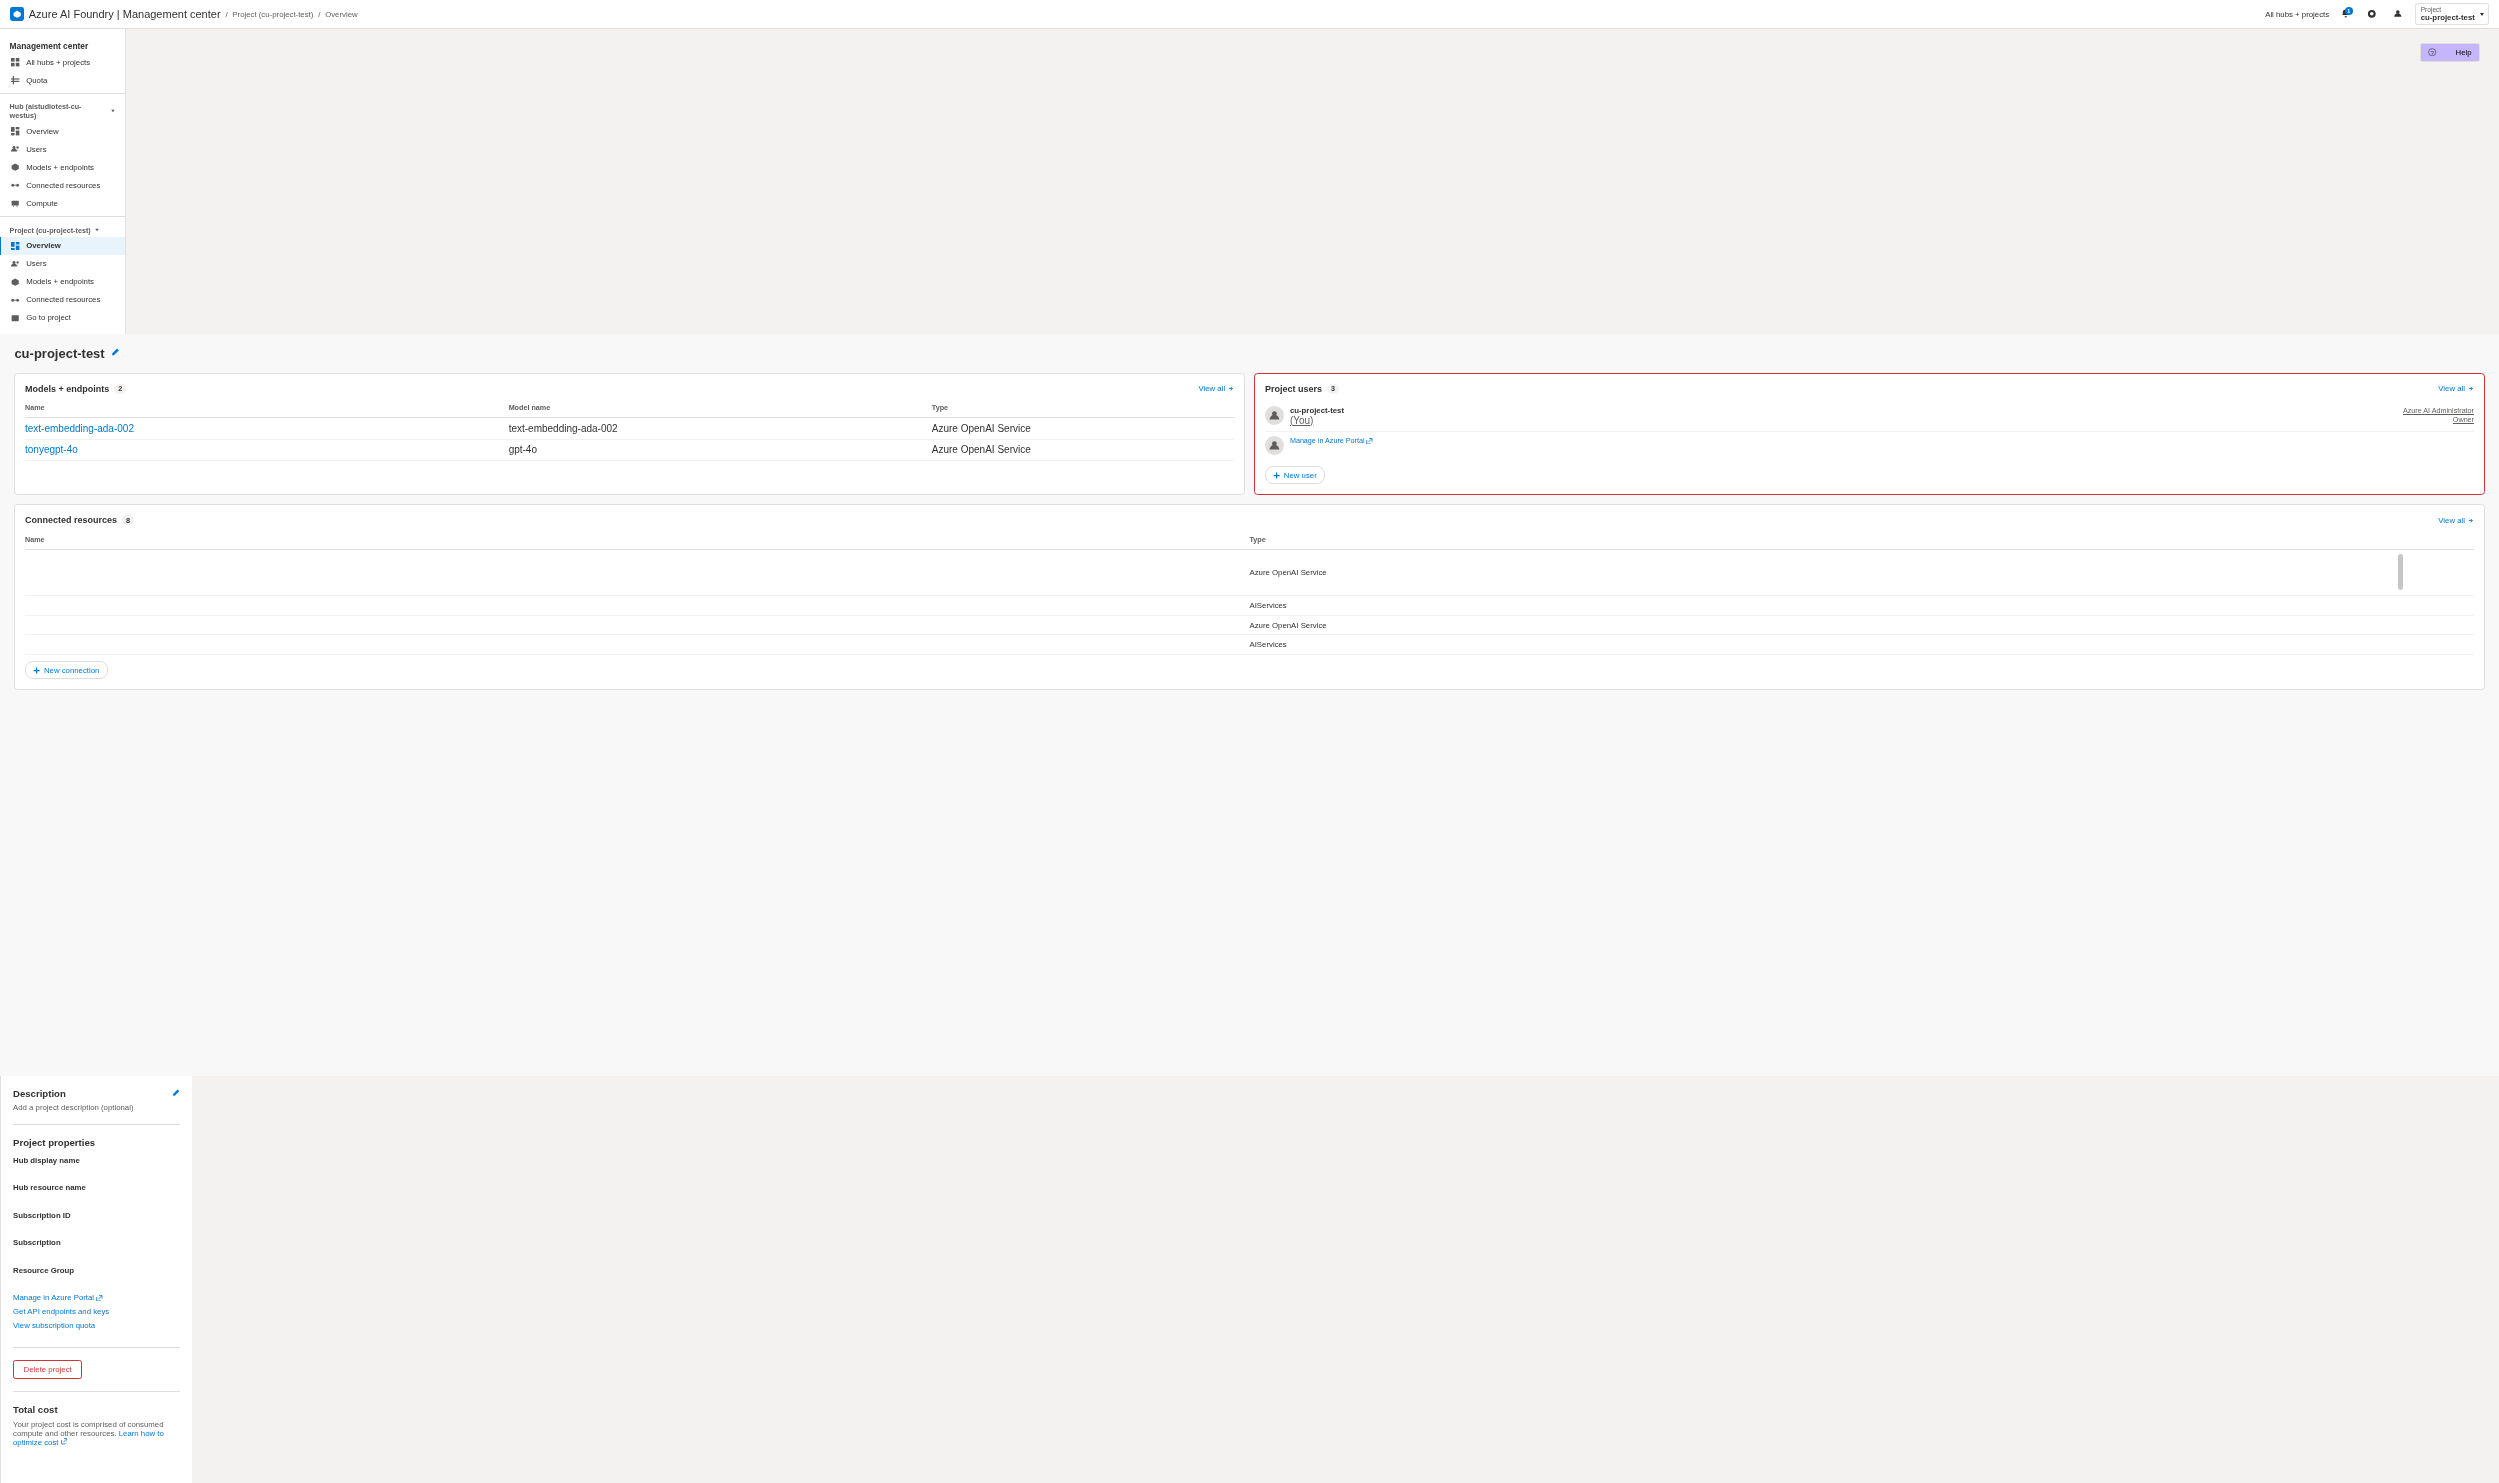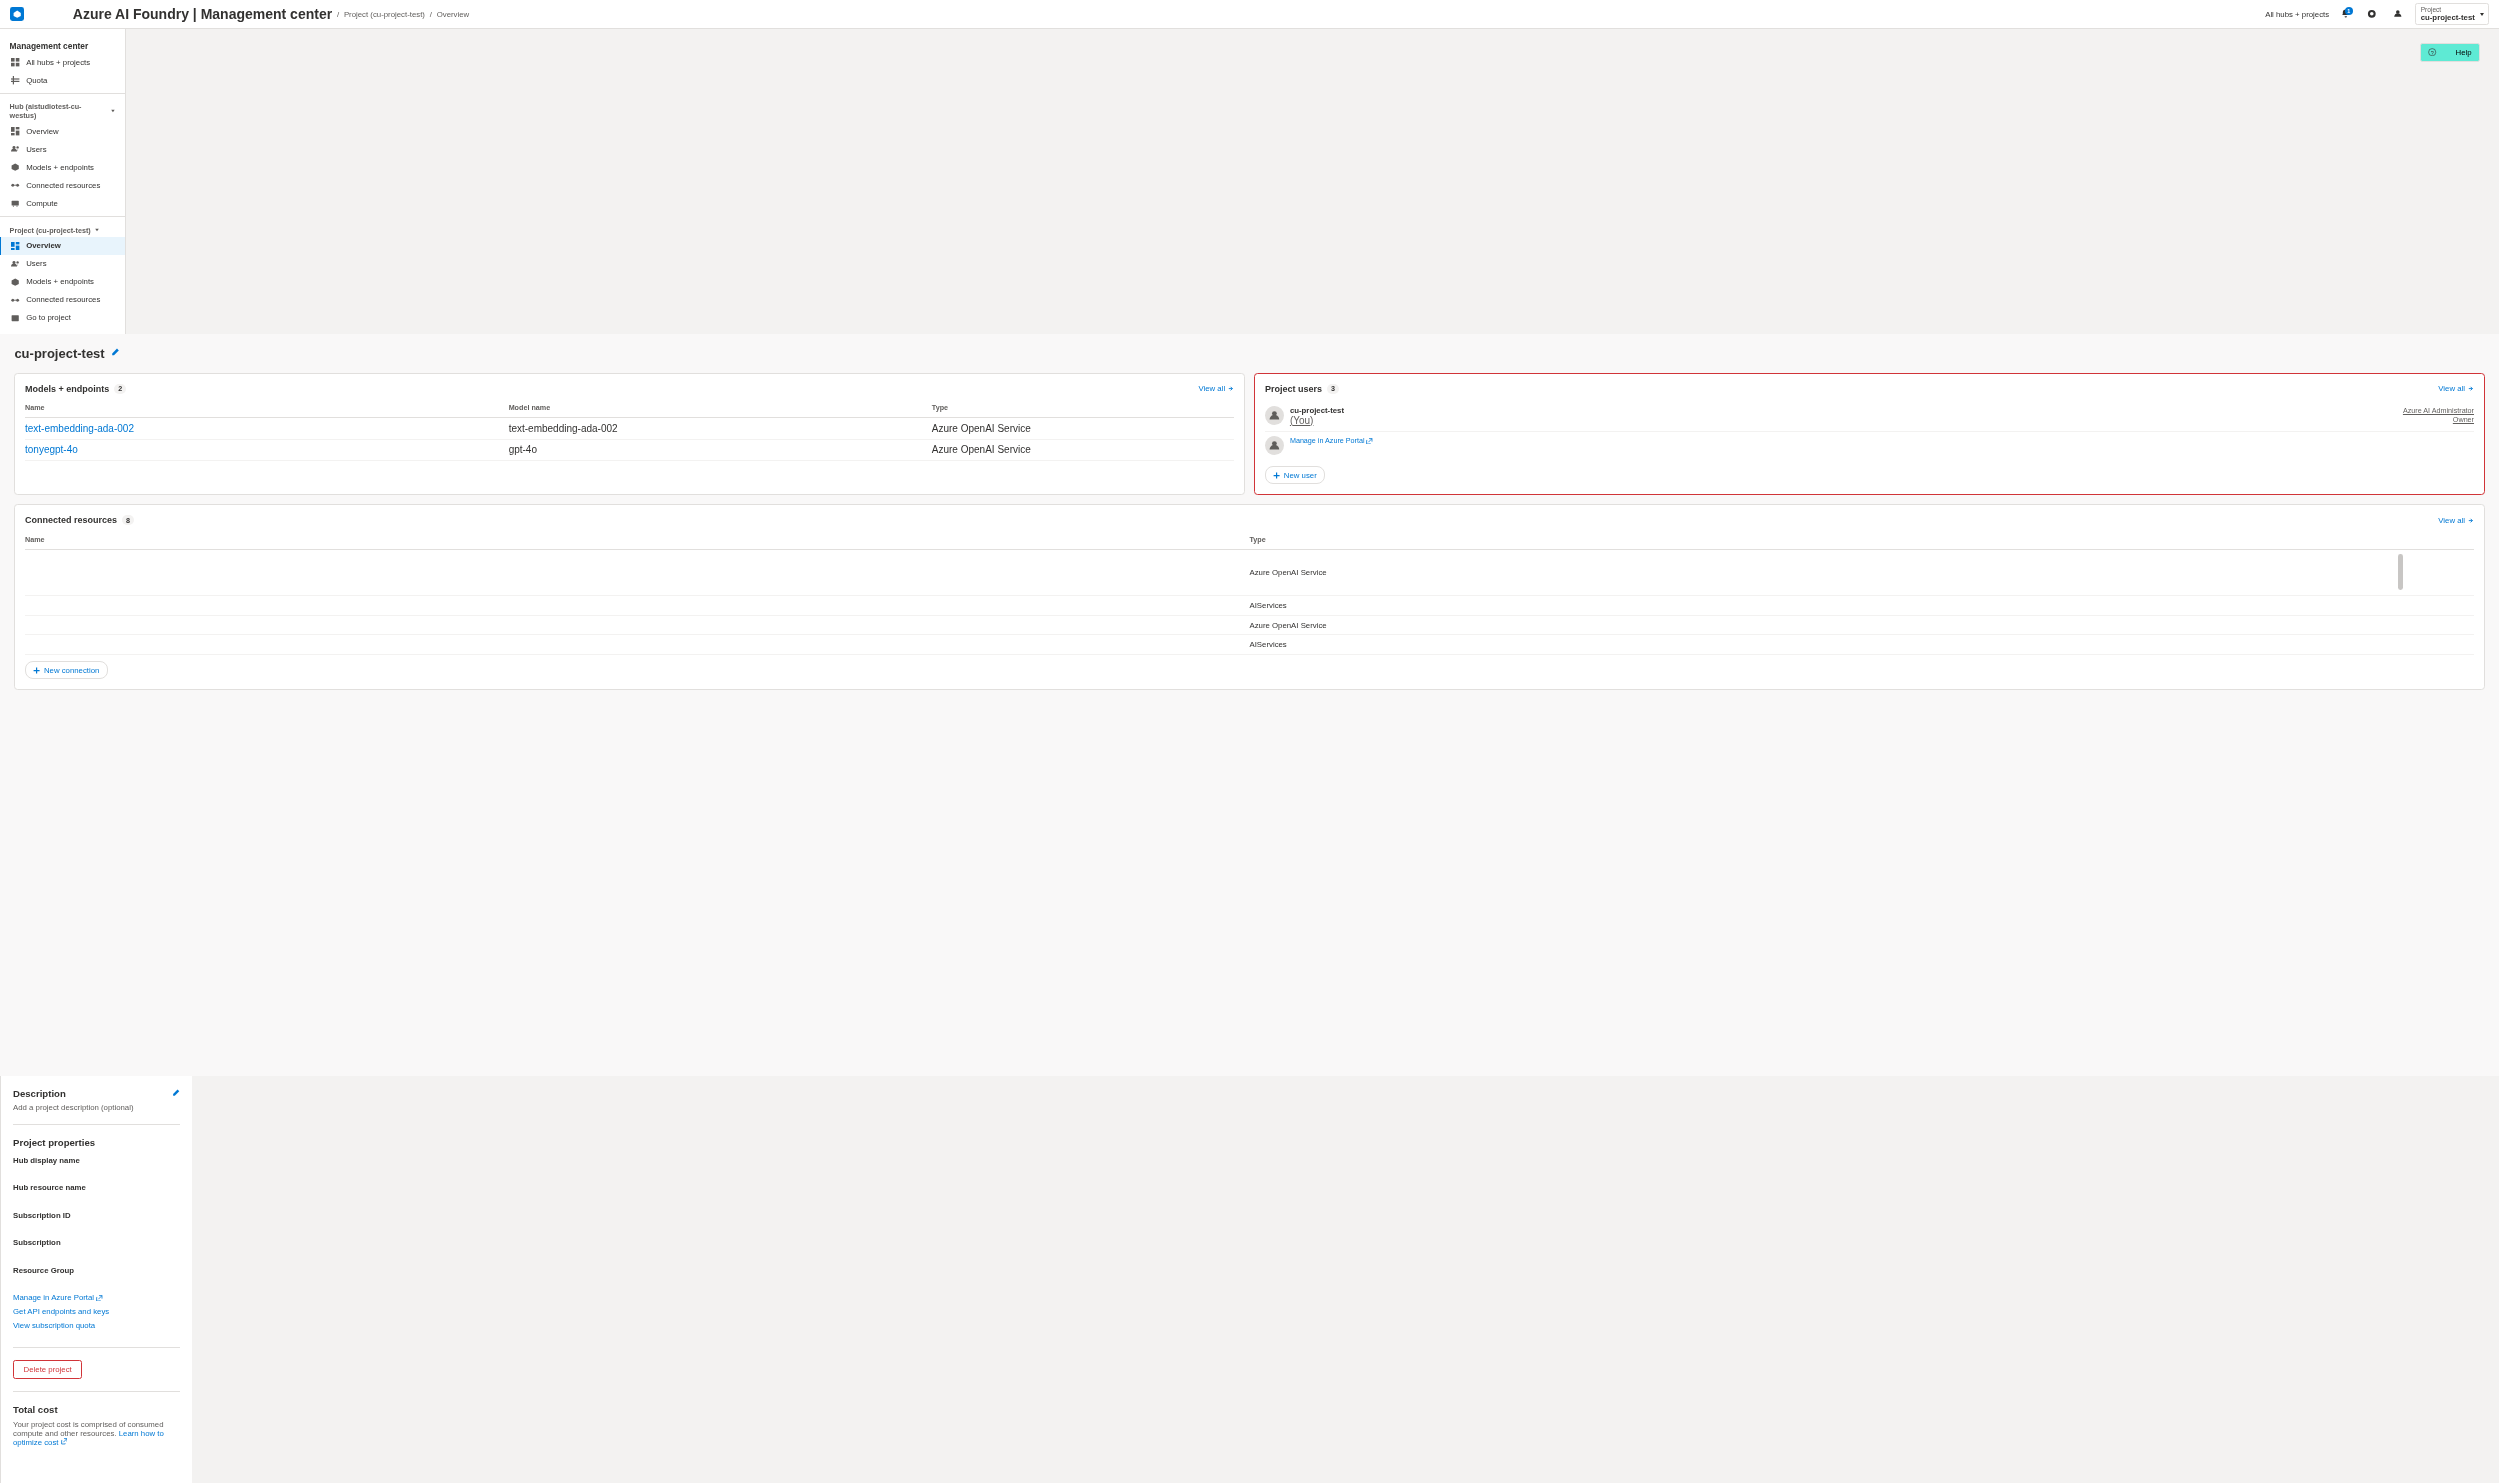--- a/index.html
+++ b/index.html
@@ -6,21 +6,21 @@
     body { font-family: 'Segoe UI', Arial, sans-serif; font-size: 7.8px; color: #323130; background: #f3f2f1; }
 
     
     .top-nav {
       display: flex; align-items: center; background: #ffffff; border-bottom: 0.6px solid #e1dfdd;
       padding: 0 9.6px; height: 29px; position: fixed; top: 0; left: 0; right: 0; z-index: 100;
     }
     .top-nav-logo { display: flex; align-items: center; gap: 4.8px; }
     .top-nav-logo .logo-icon { width: 14.4px; height: 14.4px; background: #0078d4; border-radius: 2.4px; display: flex; align-items: center; justify-content: center; }
     .top-nav-logo .logo-icon svg { fill: white; }
-    .top-nav-title { font-size: 14px; font-weight: 700; color: #323130; margin-left: 44px; }
+    .top-nav-title { font-size: 11px; font-weight: 400; color: #323130; }
     .top-nav-sep { color: #605e5c; margin: 0 4.8px; }
     .top-nav-breadcrumb { color: #605e5c; font-size: 7.8px; }
     .top-nav-spacer { flex: 1; }
     .top-nav-right { display: flex; align-items: center; gap: 7.2px; }
     .top-nav-all-hubs { font-size: 7.8px; color: #323130; cursor: pointer; }
     .icon-btn { width: 19px; height: 19px; display: flex; align-items: center; justify-content: center; cursor: pointer; border-radius: 2.4px; position: relative; }
     .notif-badge { position: absolute; top: 2.4px; right: 2.4px; background: #0078d4; color: white; font-size: 5.4px; width: 8.4px; height: 8.4px; border-radius: 50%; display: flex; align-items: center; justify-content: center; font-weight: 600; }
     .project-selector { display: flex; align-items: center; gap: 2.4px; cursor: pointer; padding: 2.4px 4.8px; border: 0.6px solid #e1dfdd; border-radius: 2.4px; }
     .project-selector-label { font-size: 6.6px; color: #605e5c; }
     .project-selector-name { font-size: 7.8px; font-weight: 600; }
@@ -86,21 +86,21 @@
     .right-panel-section { margin-bottom: 12px; padding-bottom: 12px; border-bottom: 0.6px solid #e1dfdd; }
     .right-panel-section:last-child { border-bottom: none; }
     .right-panel-title { font-size: 9.6px; font-weight: 700; color: #323130; margin-bottom: 4.8px; display: flex; align-items: center; justify-content: space-between; }
     .right-panel-subtitle { font-size: 7.8px; color: #605e5c; }
     .props-section-title { font-size: 9.6px; font-weight: 700; margin-bottom: 7.2px; }
     .prop-row { margin-bottom: 8.4px; }
     .prop-label { font-size: 7.8px; font-weight: 600; color: #323130; margin-bottom: 1.2px; }
     .prop-value { font-size: 7.8px; color: #605e5c; }
     .link-btn { color: #0078d4; font-size: 7.8px; text-decoration: none; cursor: pointer; display: flex; align-items: center; gap: 2.4px; margin-bottom: 4.8px; }
     .delete-btn { color: #d13438; border: 0.6px solid #d13438; background: none; padding: 4.2px 9.6px; border-radius: 2.4px; font-size: 7.8px; cursor: pointer; font-weight: 500; }
-    .help-btn { position: absolute; top: 8.4px; right: 9.6px; display: flex; gap: 19px; border: 0.6px solid #e1dfdd; background: #5eead4; border-radius: 2.4px; padding: 3.6px 7.2px; font-size: 7.8px; cursor: pointer; }
+    .help-btn { position: absolute; top: 8.4px; right: 9.6px; display: flex; gap: 19px; border: 0.6px solid #e1dfdd; background: #c4b5fd; border-radius: 2.4px; padding: 3.6px 7.2px; font-size: 7.8px; cursor: pointer; }
 
     .total-cost-title { font-size: 9.6px; font-weight: 700; margin-bottom: 4.8px; }
     .total-cost-text { font-size: 7.8px; color: #605e5c; }
     .total-cost-link { color: #0078d4; text-decoration: none; }
 
     
     .chevron { display: inline-block; width: 0; height: 0; border-left: 2.4px solid transparent; border-right: 2.4px solid transparent; border-top: 3px solid #323130; margin-left: 2.4px; }
 
     .col-name { width: 40%; }
     .col-model { width: 35%; }

